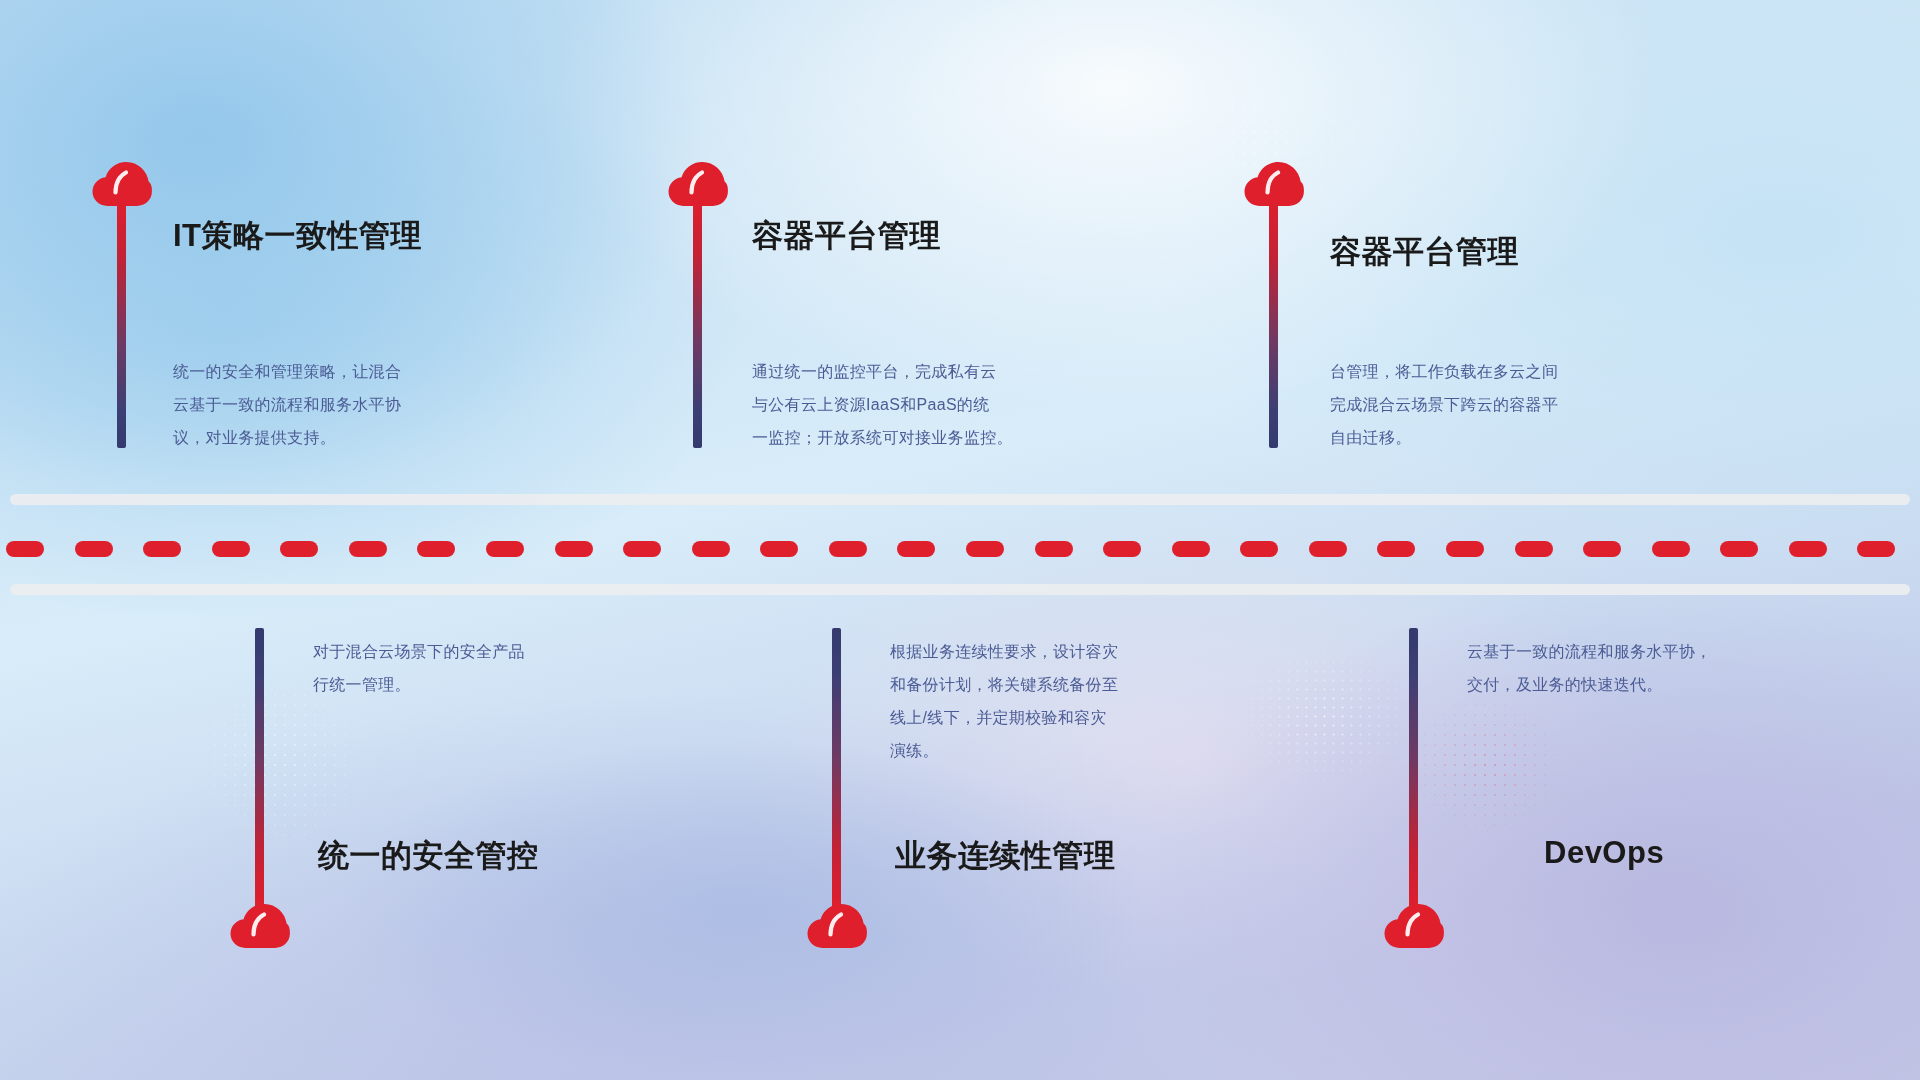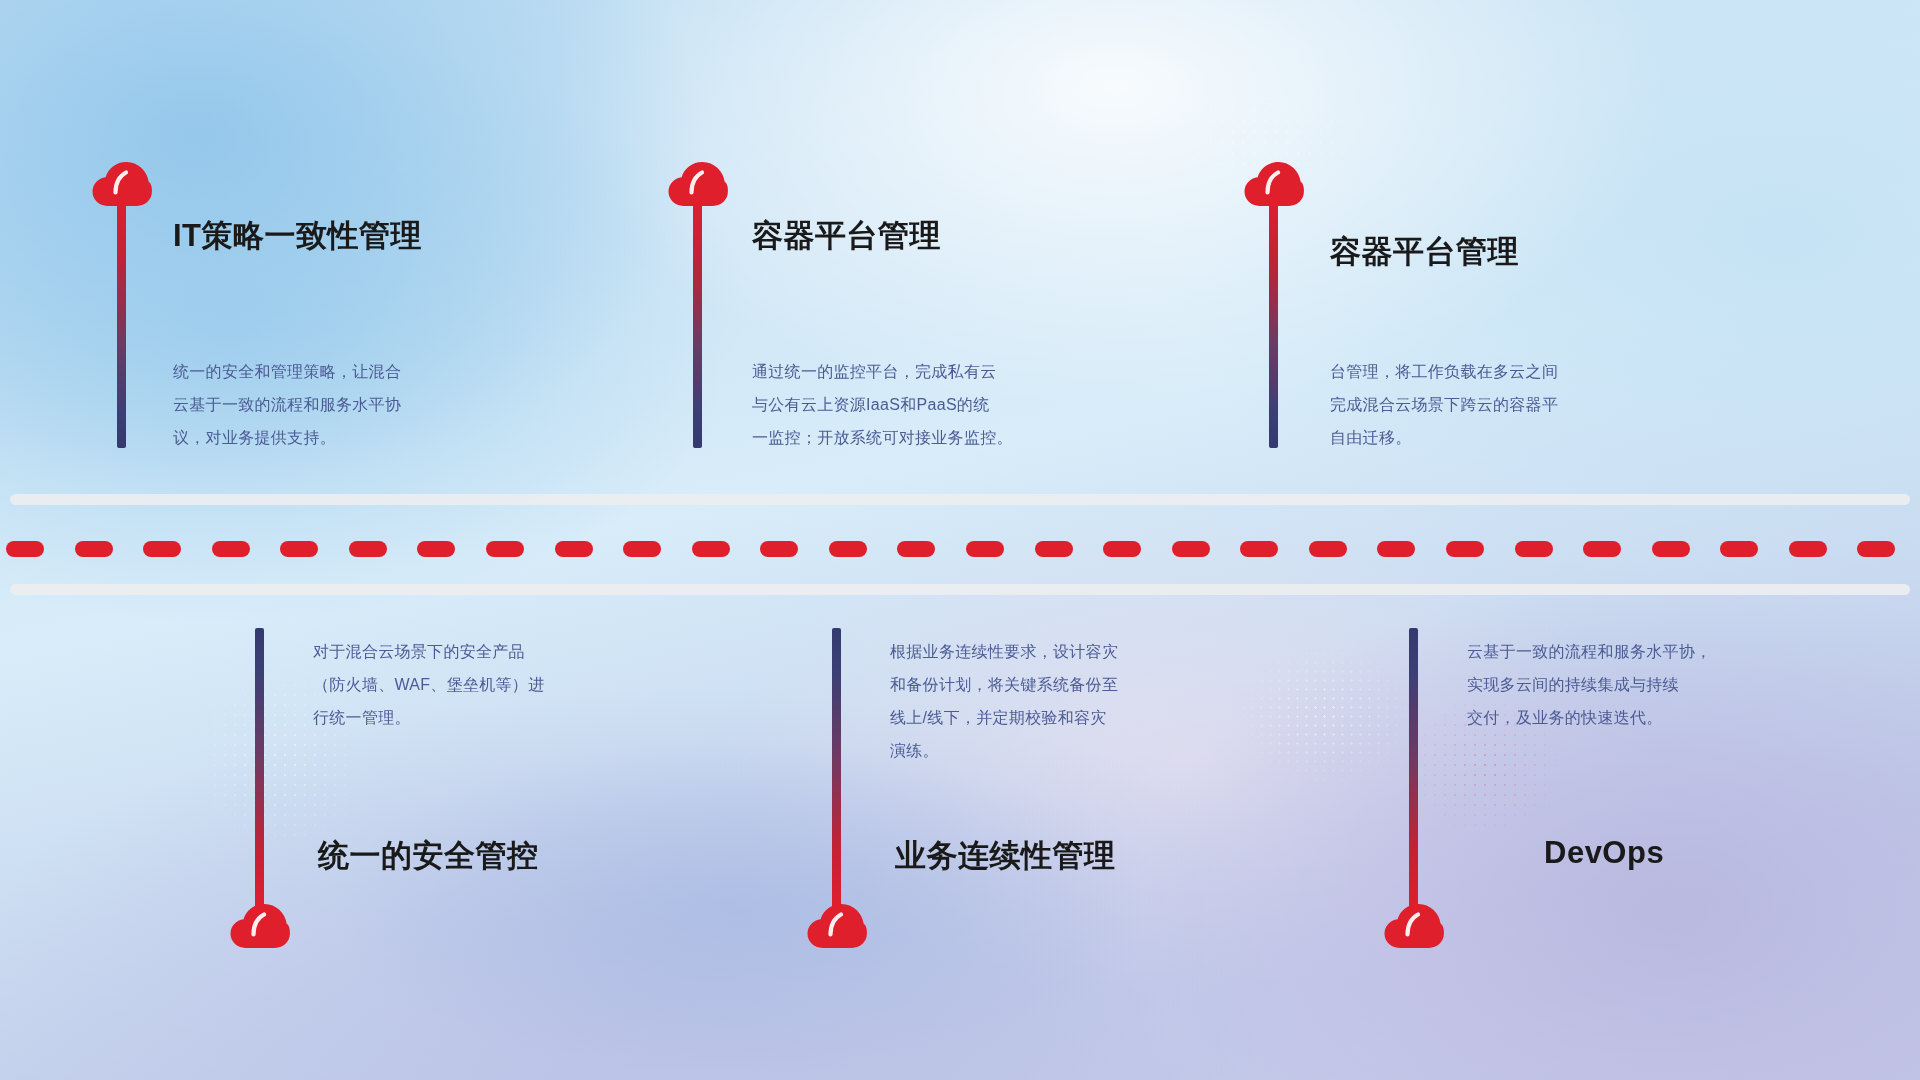--- a/index.html
+++ b/index.html
@@ -247,21 +247,20 @@
   <div class="col">
     <div class="stem up" style="left:255px; top:628px; height:282px;"></div>
     <svg class="cloud" style="left:229px; top:903px;" viewBox="0 0 62 46">
       <path d="M16.5,45 C8.0,45 1.5,38.6 1.5,30.6 C1.5,23.1 7.2,16.9 14.6,16.2
                C17.3,7.0 25.9,0.8 35.6,1.0 C46.9,1.2 56.2,9.7 57.6,20.6
                C60.6,23.0 61.0,26.6 60.9,30.6 C60.9,38.6 54.4,45 45.9,45 Z" fill="#e01f2d"></path>
       <path d="M24.5,31.5 C24.5,22.5 28.5,15.0 35.0,11.5" stroke="#ffffff" stroke-width="4.2" stroke-linecap="round" fill="none" opacity="0.92"></path>
     </svg>
     <div class="body-text" style="left:313px; top:635px; width:430px;">
       <span class="ln">对于混合云场景下的安全产品</span>
-      <span class="ln">（防火墙、WAF、堡垒机等）进</span>
       <span class="ln">行统一管理。</span>
     </div>
     <div class="heading" style="left:318px; top:835px;">统一的安全管控</div>
   </div>
 
   <div class="col">
     <div class="stem up" style="left:832px; top:628px; height:282px;"></div>
     <svg class="cloud" style="left:806px; top:903px;" viewBox="0 0 62 46">
       <path d="M16.5,45 C8.0,45 1.5,38.6 1.5,30.6 C1.5,23.1 7.2,16.9 14.6,16.2
                C17.3,7.0 25.9,0.8 35.6,1.0 C46.9,1.2 56.2,9.7 57.6,20.6
@@ -280,19 +279,18 @@
   <div class="col">
     <div class="stem up" style="left:1409px; top:628px; height:282px;"></div>
     <svg class="cloud" style="left:1383px; top:903px;" viewBox="0 0 62 46">
       <path d="M16.5,45 C8.0,45 1.5,38.6 1.5,30.6 C1.5,23.1 7.2,16.9 14.6,16.2
                C17.3,7.0 25.9,0.8 35.6,1.0 C46.9,1.2 56.2,9.7 57.6,20.6
                C60.6,23.0 61.0,26.6 60.9,30.6 C60.9,38.6 54.4,45 45.9,45 Z" fill="#e01f2d"></path>
       <path d="M24.5,31.5 C24.5,22.5 28.5,15.0 35.0,11.5" stroke="#ffffff" stroke-width="4.2" stroke-linecap="round" fill="none" opacity="0.92"></path>
     </svg>
     <div class="body-text" style="left:1467px; top:635px; width:420px;">
       <span class="ln">云基于一致的流程和服务水平协，</span>
-      <span class="ln">实现多云间的持续集成与持续</span>
       <span class="ln">交付，及业务的快速迭代。</span>
     </div>
     <div class="heading" style="left:1544px; top:835px;">DevOps</div>
   </div>
 
 </div>
 
 </body></html>

